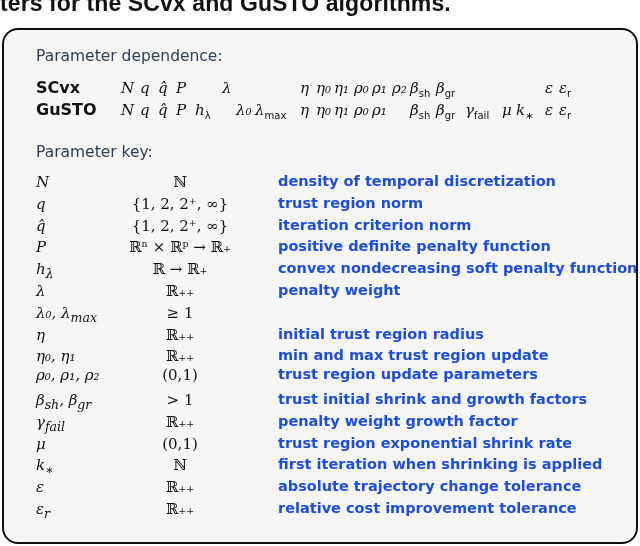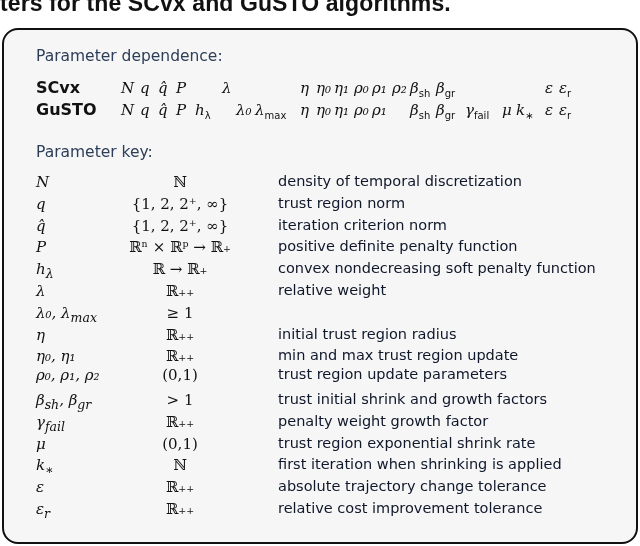--- a/index.html
+++ b/index.html
@@ -6,21 +6,21 @@
   body{width:640px;height:546px;background:#fff;position:relative;overflow:hidden;font-family:"DejaVu Sans",sans-serif;color:#111;}
   .caption{position:absolute;left:0;top:-10px;font-family:"Liberation Sans",sans-serif;font-weight:bold;font-size:23px;color:#111;white-space:nowrap;letter-spacing:0.1px;}
   .box{position:absolute;left:2px;top:28px;width:632px;height:512px;border:2.5px solid #111;border-radius:16px;background:#f6f6f6;}
   .heading{position:absolute;left:36px;font-family:"DejaVu Sans",sans-serif;font-size:15.5px;color:#2c3e58;white-space:nowrap;}
   .alg{position:absolute;left:36px;font-family:"DejaVu Sans",sans-serif;font-weight:bold;font-size:16px;color:#111;white-space:nowrap;text-align:right;}
   .sym{position:absolute;font-family:"DejaVu Serif",serif;font-style:italic;font-size:15px;color:#111;white-space:nowrap;}
   .sym sub{font-size:10px;font-style:normal;font-family:"DejaVu Sans",sans-serif;}
   .row{position:absolute;left:0;width:640px;height:21px;}
   .k-sym{position:absolute;left:36px;font-family:"DejaVu Serif",serif;font-style:italic;font-size:15px;white-space:nowrap;}
   .k-set{position:absolute;left:100px;width:160px;text-align:center;font-family:"DejaVu Serif",serif;font-size:15px;white-space:nowrap;}
-  .k-desc{position:absolute;left:278px;font-family:"DejaVu Sans",sans-serif;font-size:14.5px;white-space:nowrap;color:#0f172a;}
+  .k-desc{position:absolute;left:278px;font-family:"DejaVu Sans",sans-serif;font-size:14.5px;white-space:nowrap;color:#1d4ed8;font-weight:bold;}
 </style>
 </head>
 <body>
 
 <div class="caption">ters for the SCvx and GuSTO algorithms.</div>
 
 <div class="box"></div>
 
 <div class="heading" style="top:47px">Parameter dependence:</div>
 
@@ -87,21 +87,21 @@
       <span class="k-desc">positive definite penalty function</span>
     </div>
     <div class="row" style="top: 260.2px;">
       <span class="k-sym">h<sub>λ</sub></span>
       <span class="k-set">ℝ → ℝ₊</span>
       <span class="k-desc">convex nondecreasing soft penalty function</span>
     </div>
     <div class="row" style="top: 282px;">
       <span class="k-sym">λ</span>
       <span class="k-set">ℝ₊₊</span>
-      <span class="k-desc">relative weight</span>
+      <span class="k-desc">penalty weight</span>
     </div>
     <div class="row" style="top: 303.8px;">
       <span class="k-sym">λ₀, λ<sub>max</sub></span>
       <span class="k-set">≥ 1</span>
     </div>
     <div class="row" style="top: 325.6px;">
       <span class="k-sym">η</span>
       <span class="k-set">ℝ₊₊</span>
       <span class="k-desc">initial trust region radius</span>
     </div>

